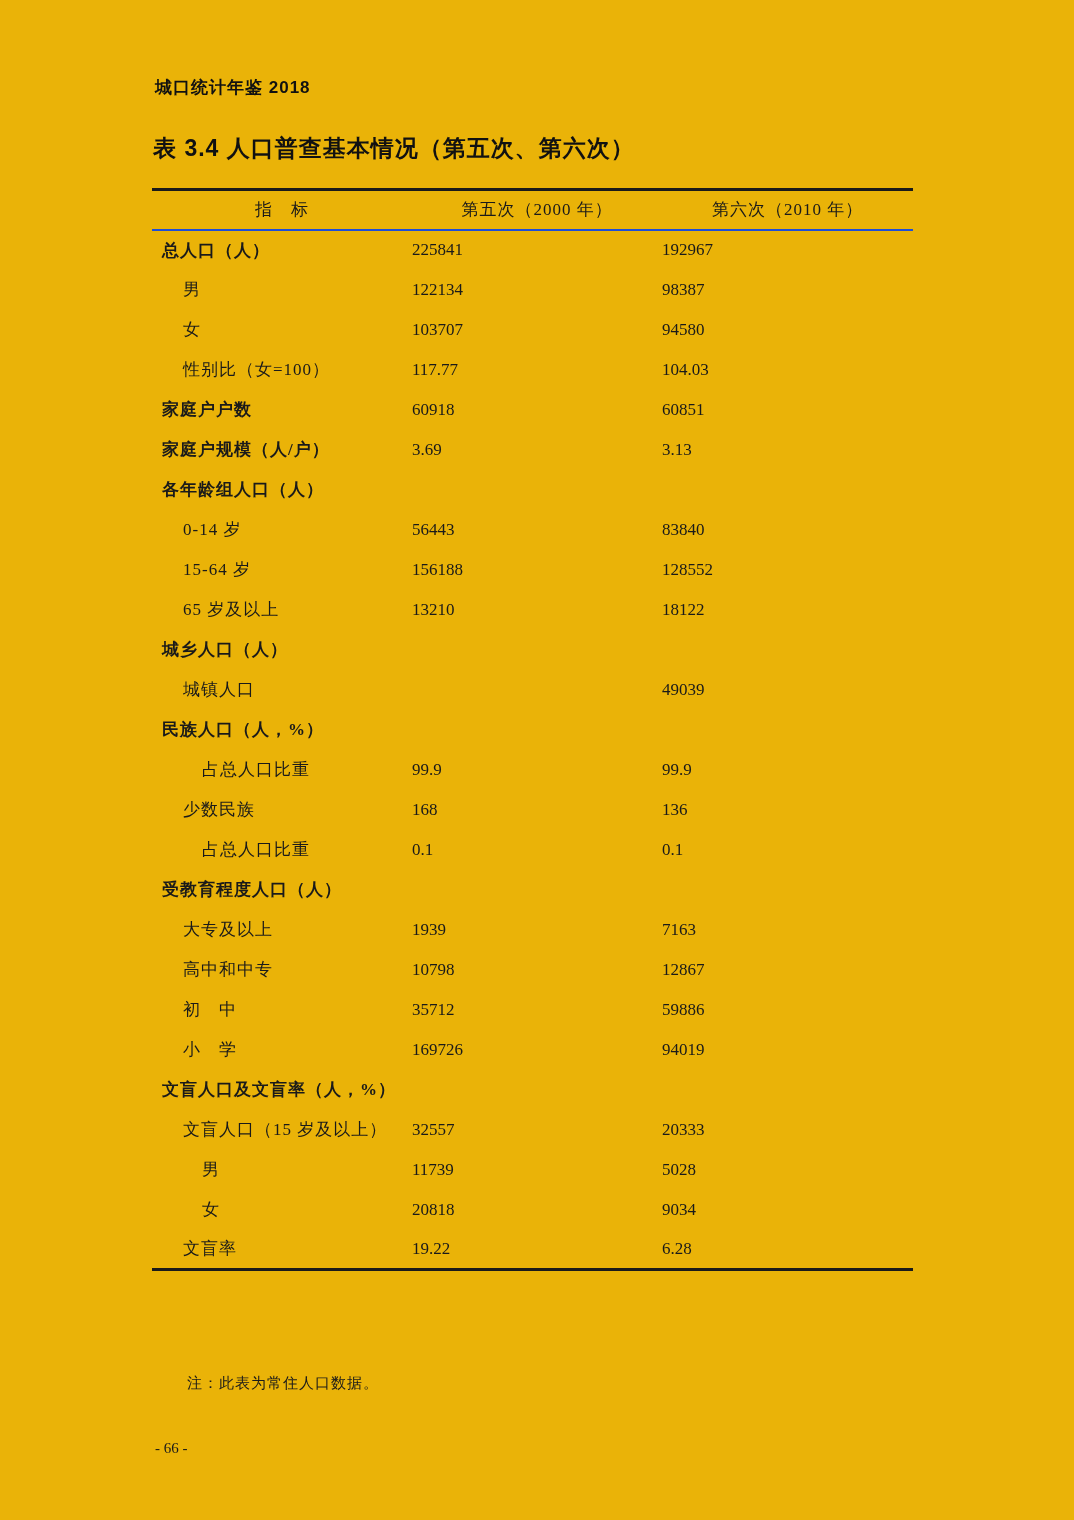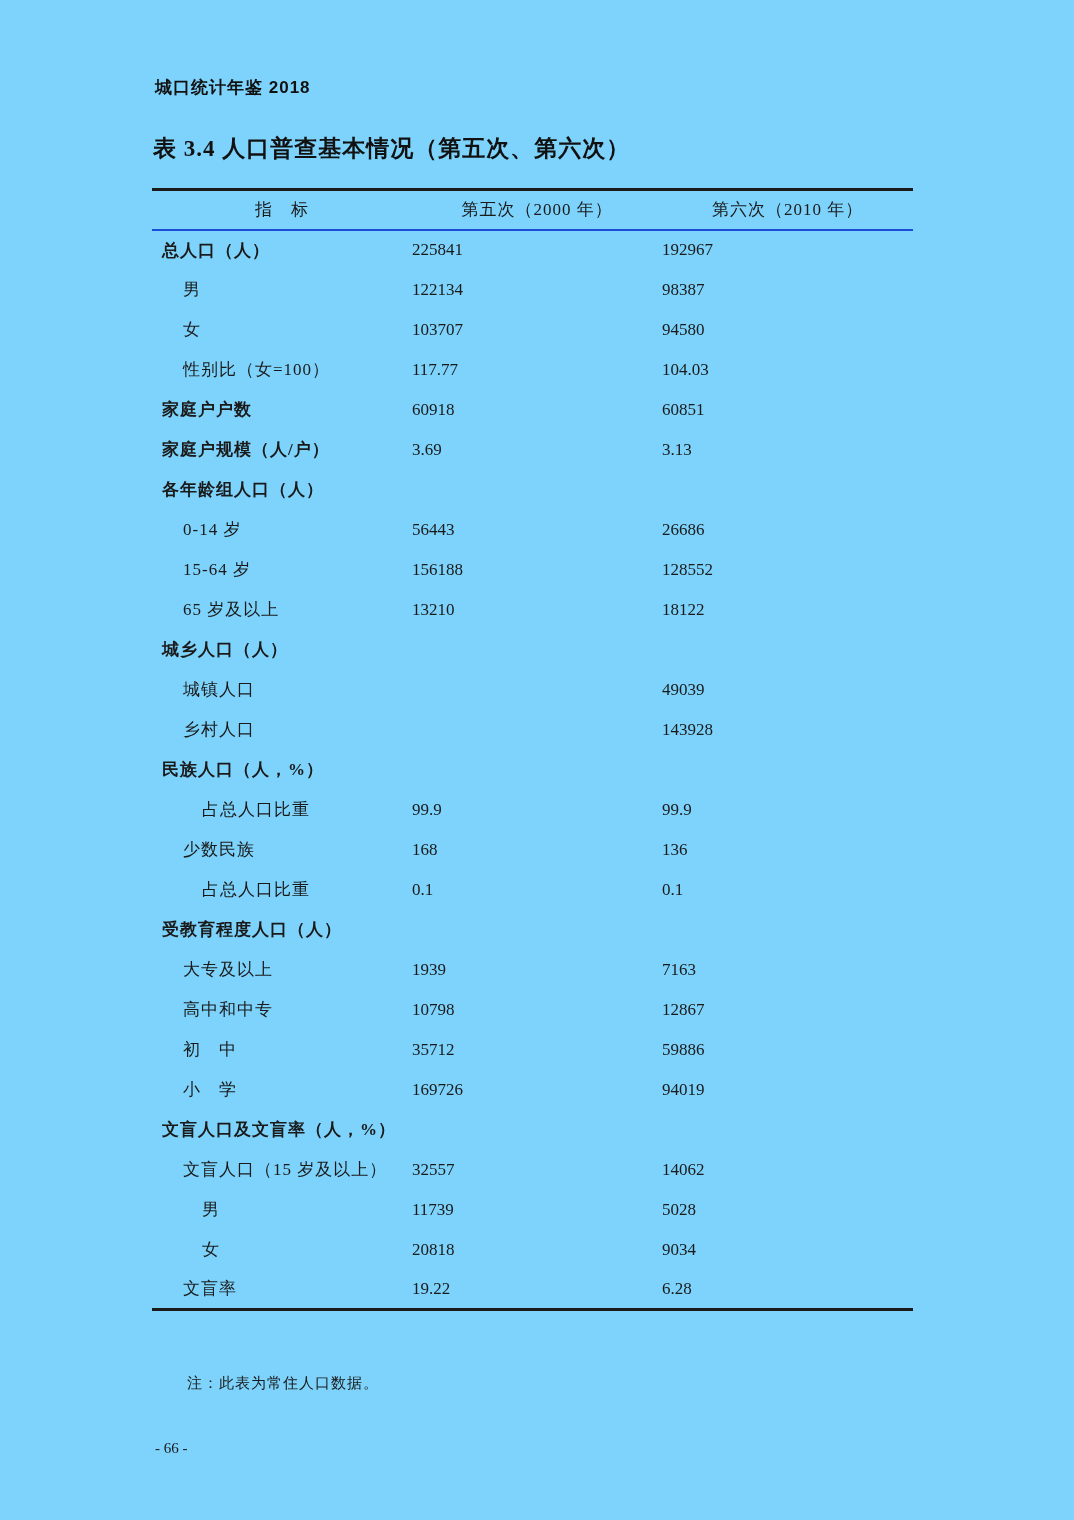--- a/index.html
+++ b/index.html
@@ -4,40 +4,40 @@
 <style>
   html, body {
     margin: 0;
     padding: 0;
     background: #ffffff;
   }
   .page {
     position: relative;
     width: 1074px;
     height: 1520px;
-    background: #7dd3fc;
+    background: #eab308;
     color: #1a1a1a;
     overflow: hidden;
   }
   .doc-header {
     position: absolute;
     left: 155px;
     top: 76px;
     font-family: "Liberation Sans", "DejaVu Sans", sans-serif;
     font-weight: bold;
     font-size: 17px;
     letter-spacing: 1px;
     color: #111;
   }
   .title {
     position: absolute;
     left: 153px;
     top: 133px;
     margin: 0;
-    font-family: Liberation Serif, serif;
+    font-family: Liberation Sans, sans-serif;
     font-weight: bold;
     font-size: 23px;
     letter-spacing: 1px;
     color: #111;
   }
   .stats {
     position: absolute;
     left: 152px;
     top: 188px;
     width: 761px;
@@ -157,21 +157,21 @@
           <td class="num">3.13</td>
         </tr>
         <tr class="bold">
           <td class="label indent-0">各年龄组人口（人）</td>
           <td class="num"></td>
           <td class="num"></td>
         </tr>
         <tr>
           <td class="label indent-1">0-14 岁</td>
           <td class="num">56443</td>
-          <td class="num">26686</td>
+          <td class="num">83840</td>
         </tr>
         <tr>
           <td class="label indent-1">15-64 岁</td>
           <td class="num">156188</td>
           <td class="num">128552</td>
         </tr>
         <tr>
           <td class="label indent-1">65 岁及以上</td>
           <td class="num">13210</td>
           <td class="num">18122</td>
@@ -179,25 +179,20 @@
         <tr class="bold">
           <td class="label indent-0">城乡人口（人）</td>
           <td class="num"></td>
           <td class="num"></td>
         </tr>
         <tr>
           <td class="label indent-1">城镇人口</td>
           <td class="num"></td>
           <td class="num">49039</td>
         </tr>
-        <tr>
-          <td class="label indent-1">乡村人口</td>
-          <td class="num"></td>
-          <td class="num">143928</td>
-        </tr>
         <tr class="bold">
           <td class="label indent-0">民族人口（人，%）</td>
           <td class="num"></td>
           <td class="num"></td>
         </tr>
         <tr>
           <td class="label indent-2">占总人口比重</td>
           <td class="num">99.9</td>
           <td class="num">99.9</td>
         </tr>
@@ -237,21 +232,21 @@
           <td class="num">94019</td>
         </tr>
         <tr class="bold">
           <td class="label indent-0">文盲人口及文盲率（人，%）</td>
           <td class="num"></td>
           <td class="num"></td>
         </tr>
         <tr>
           <td class="label indent-1">文盲人口（15 岁及以上）</td>
           <td class="num">32557</td>
-          <td class="num">14062</td>
+          <td class="num">20333</td>
         </tr>
         <tr>
           <td class="label indent-2">男</td>
           <td class="num">11739</td>
           <td class="num">5028</td>
         </tr>
         <tr>
           <td class="label indent-2">女</td>
           <td class="num">20818</td>
           <td class="num">9034</td>

